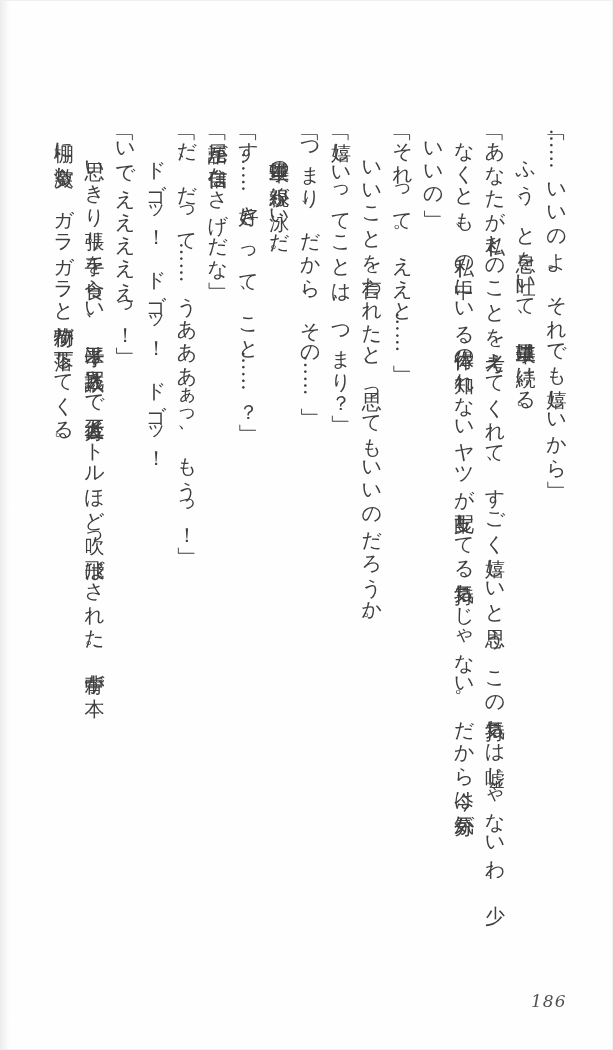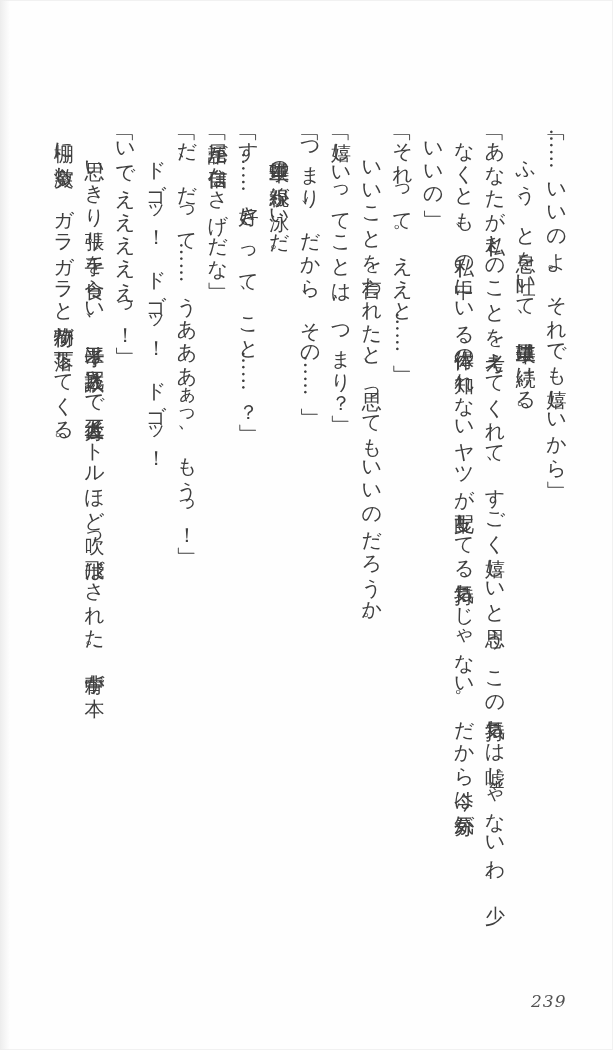--- a/index.html
+++ b/index.html
@@ -76,14 +76,14 @@
     <p class="t-line indented">瑛里華の視線が泳いだ。</p>
     <p class="t-line">「す……好き、って、こと……？」</p>
     <p class="t-line">「語尾が自信なさげだな」</p>
     <p class="t-line">「だ、だって……うあああぁっ、もうっ！」</p>
     <p class="t-line indented">ドゴッ！　ドゴッ！　ドゴッ！</p>
     <p class="t-line">「いでえええええっ！」</p>
     <p class="t-line indented">思いきり張り手を食らい、孝平は冗談抜きで後方五メートルほど吹っ飛ばされた。背中が本</p>
     <p class="t-line">棚に激突し、ガラガラと荷物が落下してくる。</p>
   </div>
 
-  <div class="page-number">239</div>
+  <div class="page-number">186</div>
 </div>
 
 </body></html>

